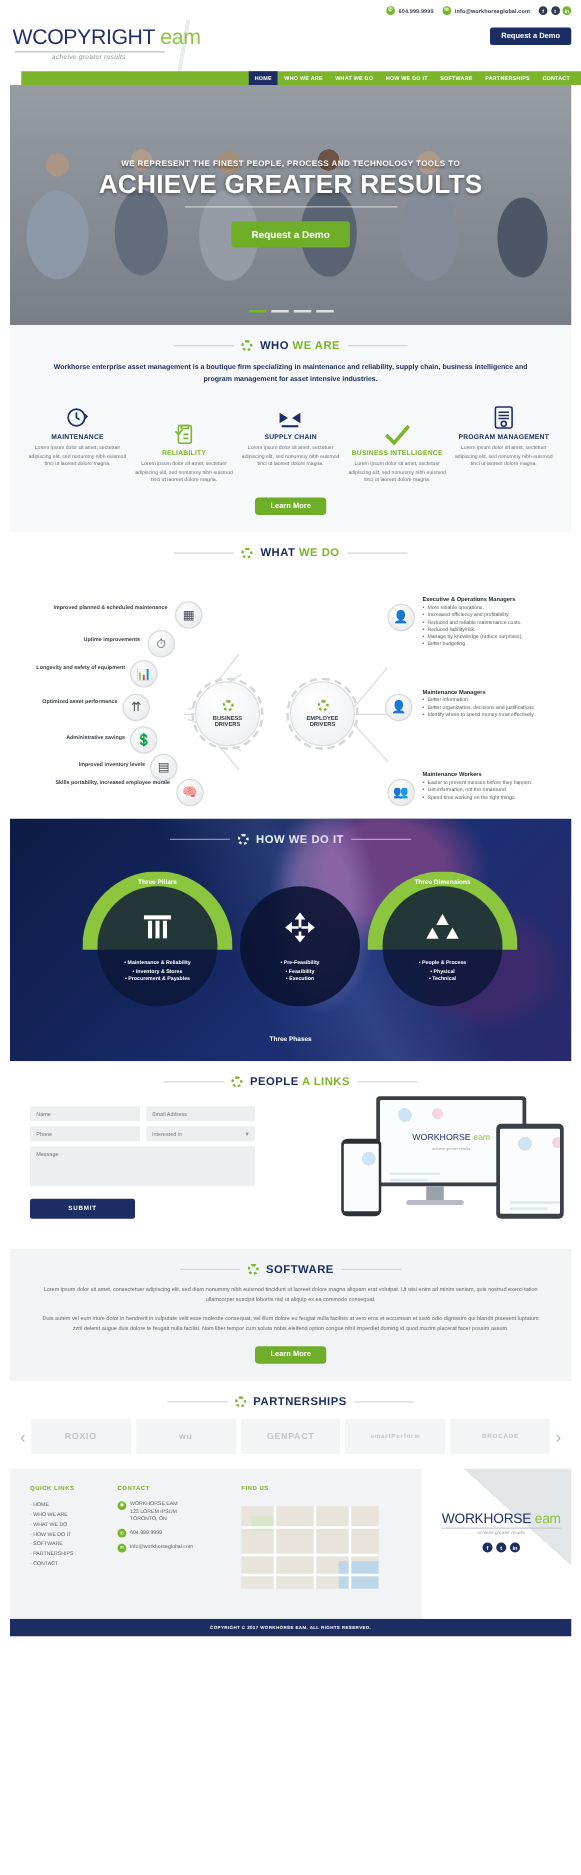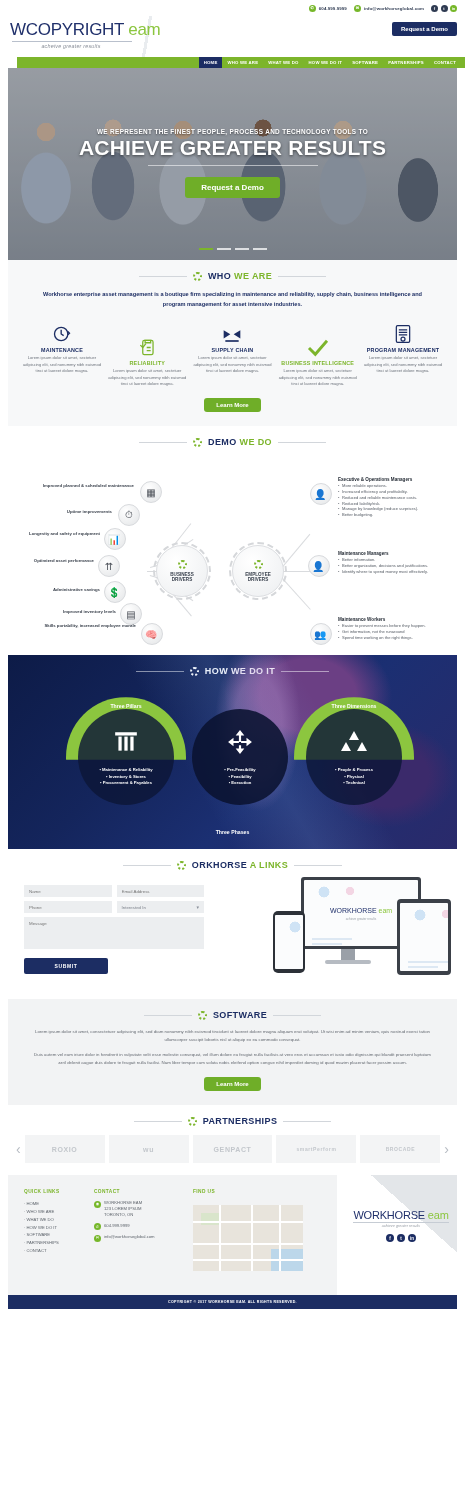--- a/index.html
+++ b/index.html
@@ -370,21 +370,21 @@
         <p>Lorem ipsum dolor sit amet, sectetuer adipiscing elit, sed nonummy nibh euismod tinci ut laoreet dolore magna.</p>
       </div>
     </div>
     <button class="btn-green">Learn More</button>
   </div>
 
   <div class="what">
     <div class="sec-head">
       <span class="sec-line"></span>
       <span class="gear"></span>
-      <span class="sec-title"><span>DEMO</span> <span class="g">WE DO</span></span>
+      <span class="sec-title"><span>WHAT</span> <span class="g">WE DO</span></span>
       <span class="sec-line"></span>
     </div>
 
     <div class="diagram">
 
       <div class="spoke" style="left:153px;top:110px;width:48px;transform:rotate(-52deg)"></div>
       <div class="spoke" style="left:148px;top:112px;width:44px;transform:rotate(-33deg)"></div>
       <div class="spoke" style="left:142px;top:116px;width:42px;transform:rotate(-16deg)"></div>
       <div class="spoke" style="left:139px;top:120px;width:42px;transform:rotate(0deg)"></div>
       <div class="spoke" style="left:142px;top:124px;width:42px;transform:rotate(16deg)"></div>
@@ -526,21 +526,21 @@
         </ul>
       </div>
     </div>
     <div class="phases">Three Phases</div>
   </div>
 
   <div class="demo" style="height:150px">
     <div class="sec-head">
       <span class="sec-line"></span>
       <span class="gear"></span>
-      <span class="sec-title"><span>ORKHORSE</span> <span class="g">A LINKS</span></span>
+      <span class="sec-title"><span>PEOPLE</span> <span class="g">A LINKS</span></span>
       <span class="sec-line"></span>
     </div>
 
     <div class="form">
       <div class="frow">
         <input class="fld" placeholder="Name" style="">
         <input class="fld" placeholder="Email Address" style="">
       </div>
       <div class="frow">
         <input class="fld" placeholder="Phone" style="">

